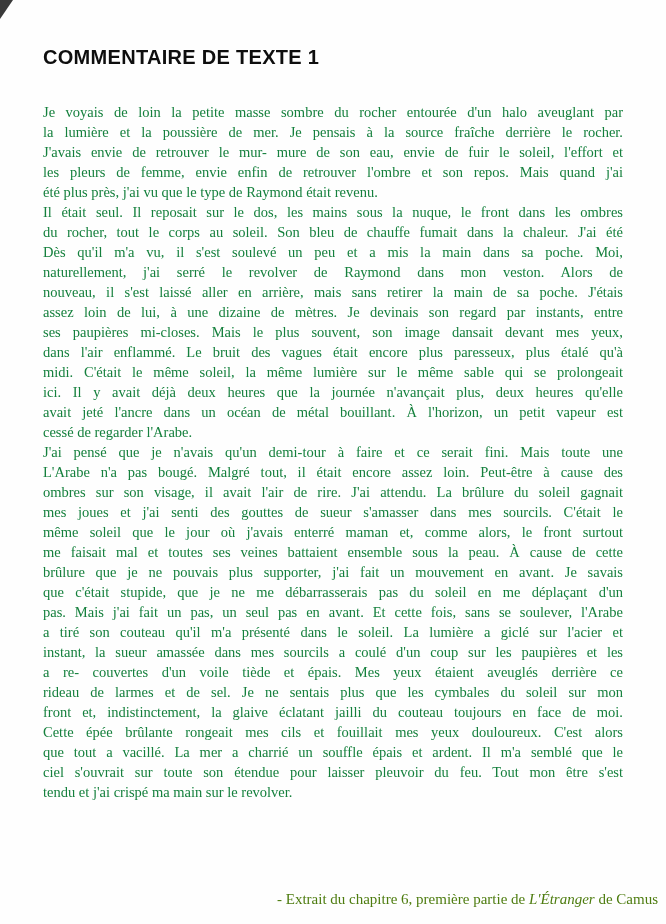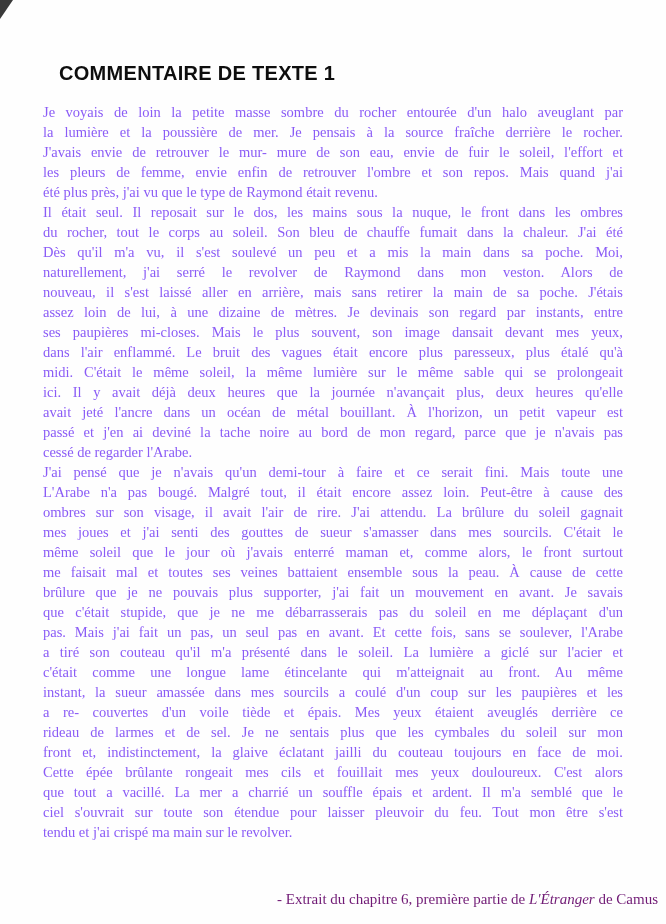--- a/index.html
+++ b/index.html
@@ -21,52 +21,52 @@
     left: 0;
     width: 0;
     height: 0;
     border-top: 19px solid #3a3a3a;
     border-right: 13px solid transparent;
   }
   .doc-title {
     position: absolute;
     left: 43px;
     top: 46px;
-    margin: 16px;
+    margin: 0;
     font-family: "Liberation Sans", sans-serif;
     font-weight: 700;
     font-size: 20px;
     letter-spacing: 0.3px;
     color: #0e0e0e;
     white-space: nowrap;
   }
   .text-body {
     position: absolute;
     left: 43px;
     top: 102px;
     width: 580px;
     font-size: 14.5px;
     line-height: 20px;
-    color: #8b5cf6;
+    color: #15803d;
   }
   .line {
     height: 20px;
     overflow: hidden;
     text-align: justify;
     text-align-last: justify;
   }
   .line.pl {
     text-align-last: left;
   }
   .citation {
     position: absolute;
     right: 8px;
     top: 891px;
     font-size: 15px;
-    color: #701a75;
+    color: #4d7c0f;
     white-space: nowrap;
   }
   .citation .work {
     font-style: italic;
   }
 </style>
 </head>
 <body>
 
 <div class="page">
@@ -84,33 +84,31 @@
       <div class="line">du rocher, tout le corps au soleil. Son bleu de chauffe fumait dans la chaleur. J'ai été</div>
       <div class="line">Dès qu'il m'a vu, il s'est soulevé un peu et a mis la main dans sa poche. Moi,</div>
       <div class="line">naturellement, j'ai serré le revolver de Raymond dans mon veston. Alors de</div>
       <div class="line">nouveau, il s'est laissé aller en arrière, mais sans retirer la main de sa poche. J'étais</div>
       <div class="line">assez loin de lui, à une dizaine de mètres. Je devinais son regard par instants, entre</div>
       <div class="line">ses paupières mi-closes. Mais le plus souvent, son image dansait devant mes yeux,</div>
       <div class="line">dans l'air enflammé. Le bruit des vagues était encore plus paresseux, plus étalé qu'à</div>
       <div class="line">midi. C'était le même soleil, la même lumière sur le même sable qui se prolongeait</div>
       <div class="line">ici. Il y avait déjà deux heures que la journée n'avançait plus, deux heures qu'elle</div>
       <div class="line">avait jeté l'ancre dans un océan de métal bouillant. À l'horizon, un petit vapeur est</div>
-      <div class="line">passé et j'en ai deviné la tache noire au bord de mon regard, parce que je n'avais pas</div>
       <div class="line pl">cessé de regarder l'Arabe.</div>
       <div class="line">J'ai pensé que je n'avais qu'un demi-tour à faire et ce serait fini. Mais toute une</div>
       <div class="line">L'Arabe n'a pas bougé. Malgré tout, il était encore assez loin. Peut-être à cause des</div>
       <div class="line">ombres sur son visage, il avait l'air de rire. J'ai attendu. La brûlure du soleil gagnait</div>
       <div class="line">mes joues et j'ai senti des gouttes de sueur s'amasser dans mes sourcils. C'était le</div>
       <div class="line">même soleil que le jour où j'avais enterré maman et, comme alors, le front surtout</div>
       <div class="line">me faisait mal et toutes ses veines battaient ensemble sous la peau. À cause de cette</div>
       <div class="line">brûlure que je ne pouvais plus supporter, j'ai fait un mouvement en avant. Je savais</div>
       <div class="line">que c'était stupide, que je ne me débarrasserais pas du soleil en me déplaçant d'un</div>
       <div class="line">pas. Mais j'ai fait un pas, un seul pas en avant. Et cette fois, sans se soulever, l'Arabe</div>
       <div class="line">a tiré son couteau qu'il m'a présenté dans le soleil. La lumière a giclé sur l'acier et</div>
-      <div class="line">c'était comme une longue lame étincelante qui m'atteignait au front. Au même</div>
       <div class="line">instant, la sueur amassée dans mes sourcils a coulé d'un coup sur les paupières et les</div>
       <div class="line">a re- couvertes d'un voile tiède et épais. Mes yeux étaient aveuglés derrière ce</div>
       <div class="line">rideau de larmes et de sel. Je ne sentais plus que les cymbales du soleil sur mon</div>
       <div class="line">front et, indistinctement, la glaive éclatant jailli du couteau toujours en face de moi.</div>
       <div class="line">Cette épée brûlante rongeait mes cils et fouillait mes yeux douloureux. C'est alors</div>
       <div class="line">que tout a vacillé. La mer a charrié un souffle épais et ardent. Il m'a semblé que le</div>
       <div class="line">ciel s'ouvrait sur toute son étendue pour laisser pleuvoir du feu. Tout mon être s'est</div>
       <div class="line pl">tendu et j'ai crispé ma main sur le revolver.</div>
     </div>
 

